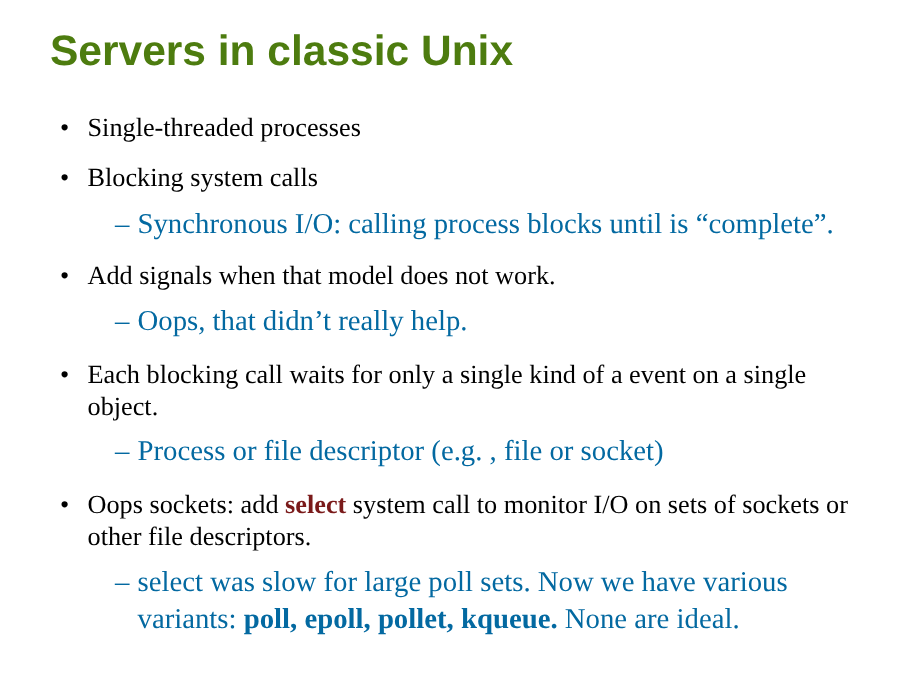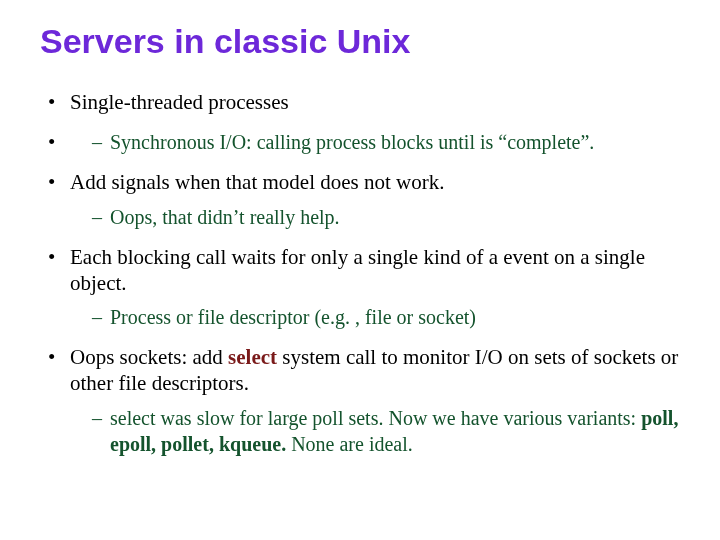--- a/index.html
+++ b/index.html
@@ -14,21 +14,21 @@
   }
   .slide {
     box-sizing: border-box;
     width: 720px;
     height: 540px;
     padding: 22px 40px 20px 40px;
   }
   .title {
     font-size: 34px;
     font-weight: bold;
-    color: #6d28d9;
+    color: #4d7c0f;
     margin: 0 0 28px 0;
     line-height: 1.15;
   }
   ul.top {
     list-style: none;
     margin: 0;
     padding: 0 0 0 8px;
   }
   ul.top > li {
     position: relative;
@@ -46,25 +46,25 @@
     top: 0;
     font-size: 21px;
   }
   ul.sub {
     list-style: none;
     margin: 8px 0 0 0;
     padding: 0 0 0 22px;
   }
   ul.sub > li {
     position: relative;
-    font-size: 20px;
+    font-size: 23px;
     line-height: 1.3;
     padding-left: 18px;
     margin-bottom: 6px;
-    color: #14532d;
+    color: #0369a1;
   }
   ul.sub > li::before {
     content: "–";
     position: absolute;
     left: 0;
     top: 0;
   }
   .bold { font-weight: bold; }
   .select-word { font-weight: bold; color: #7a1a1a; text-align: right; }
 </style>
@@ -74,20 +74,21 @@
 <div class="slide">
   <h1 class="title">Servers in classic Unix</h1>
 
   <ul class="top">
 
     <li>
       <span>Single-threaded processes</span>
     </li>
 
     <li>
+      <span>Blocking system calls</span>
       <ul class="sub">
         <li>
           <span>Synchronous I/O: calling process blocks until is “complete”.</span>
         </li>
       </ul>
     </li>
 
     <li>
       <span>Add signals when that model does not work.</span>
       <ul class="sub">

